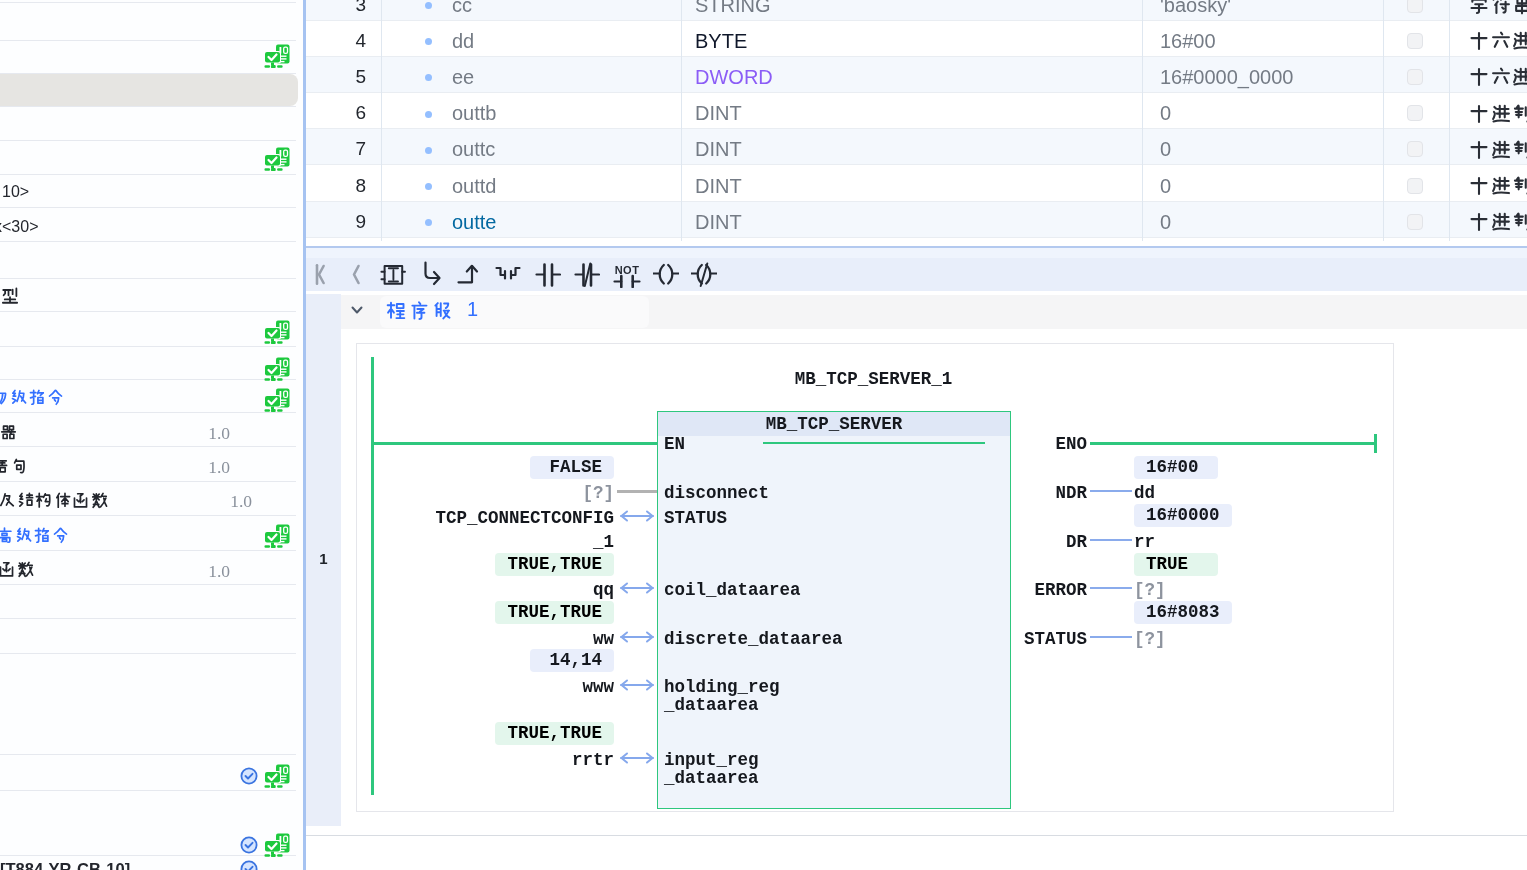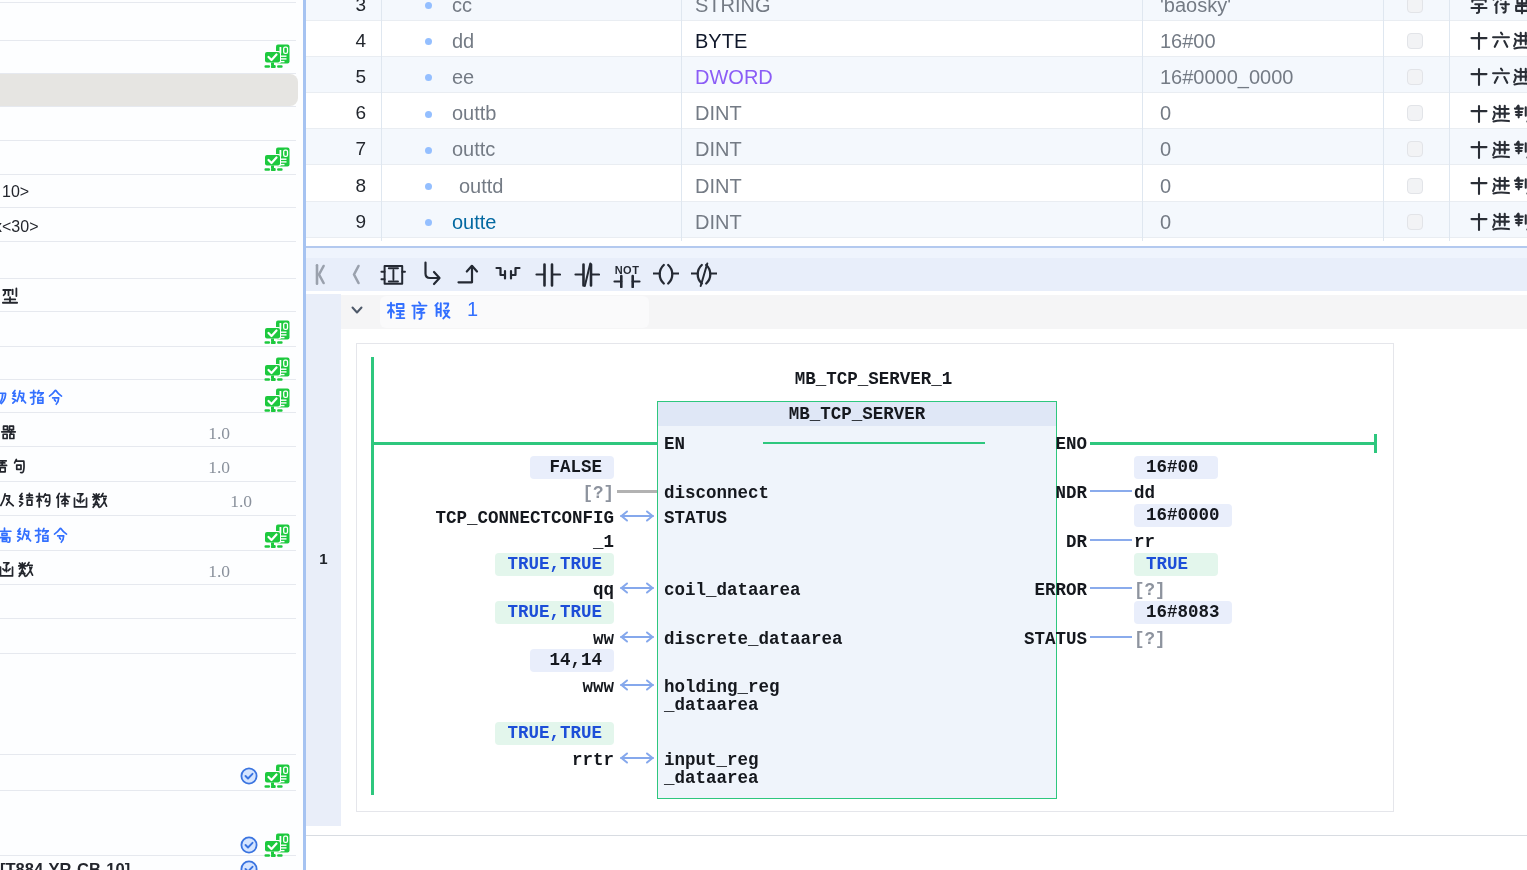--- a/index.html
+++ b/index.html
@@ -8,21 +8,21 @@
   .abs{position:absolute}
   .mono{font-family:"Liberation Mono", monospace;font-weight:bold;font-size:17.5px;
         color:#15181e;line-height:24px;white-space:pre}
   .hl{background:#e6e9ef;height:1px}
   .badge{display:inline-block;height:23px;line-height:23px;padding:0 12px;border-radius:4px;
          min-width:60px;text-align:center;background:#e9eefb;box-sizing:content-box;
          font-family:"Liberation Mono", monospace;font-weight:bold;
          font-size:17.5px;color:#15181e;white-space:pre}
   .lrow .badge{text-align:right}
   .rrow .badge{text-align:left}
-  .badge.green{background:#e3f6ec;color:#1d4ed8}
+  .badge.green{background:#e3f6ec;color:#000000}
   .lrow{position:absolute;right:913px;text-align:right}
   .rrow{position:absolute;left:1134px}
   .blab{position:absolute;left:664px}
   .rlab{position:absolute;right:440px;}
   .wire{position:absolute;background:#8aabec;height:2px}
   .hz{display:inline-block;vertical-align:-3px}
   svg.ic{display:block}
 </style>
 </head>
 <body>
@@ -338,21 +338,21 @@
           <path d="M12 2.5 V21.5 M3 8.5 H21" fill="none" stroke="#2a2e36" stroke-width="2.5" stroke-linecap="round" stroke-linejoin="round"></path>
         </svg><svg class="hz" width="20" height="20" viewBox="0 0 24 24" style="margin-right:1.5px">
           <path d="M4 3.5 L6 5.5 M3.5 9.5 C5 10.5 5 11 4.5 13 C4 15 3.5 16.5 2.5 18 M3 21 C8 19.5 14 19.5 21.5 20.5 M10.5 2 V16 M16.5 2 V16 M7.5 6 H21 M7 11.5 H21.5" fill="none" stroke="#2a2e36" stroke-width="2.5" stroke-linecap="round" stroke-linejoin="round"></path>
         </svg><svg class="hz" width="20" height="20" viewBox="0 0 24 24" style="margin-right:1.5px">
           <path d="M7.5 2 L6 4 M3.5 5.5 H13 M8 2.5 V16 M4.5 9.5 H12 M5 13 H11.5 M16.5 4 V14 M21 2 V18.5 C21 20.5 20 21 18.5 21" fill="none" stroke="#2a2e36" stroke-width="2.5" stroke-linecap="round" stroke-linejoin="round"></path>
         </svg></div>
 </div>
 <div class="abs" style="left:0;top:165.5px;width:1221px;height:36.2px;background:#ffffff;border-bottom:1px solid #e9edf2;box-sizing:border-box">
  <div class="abs" style="left:0;top:9px;width:60px;text-align:right;font-size:19px;color:#23272e">8</div>
  <div class="abs" style="left:119px;top:17.5px;width:7px;height:7px;border-radius:50%;background:#94bfff"></div>
- <div class="abs" style="left:153px;top:9px;font-size:20px;color:#747b85">outtd</div>
+ <div class="abs" style="left:146px;top:9px;font-size:20px;color:#747b85">outtd</div>
  <div class="abs" style="left:389px;top:9px;font-size:20px;color:#747b85">DINT</div>
  <div class="abs" style="left:854px;top:9px;font-size:20px;color:#747b85">0</div>
  <div class="abs" style="left:1101px;top:12px;width:16px;height:16px;border-radius:4px;background:#f2f3f5;border:1px solid #e2e4e8;box-sizing:border-box"></div>
  <div class="abs" style="left:1163px;top:10.5px;white-space:nowrap"><svg class="hz" width="20" height="20" viewBox="0 0 24 24" style="margin-right:1.5px">
           <path d="M12 2.5 V21.5 M3 8.5 H21" fill="none" stroke="#2a2e36" stroke-width="2.5" stroke-linecap="round" stroke-linejoin="round"></path>
         </svg><svg class="hz" width="20" height="20" viewBox="0 0 24 24" style="margin-right:1.5px">
           <path d="M4 3.5 L6 5.5 M3.5 9.5 C5 10.5 5 11 4.5 13 C4 15 3.5 16.5 2.5 18 M3 21 C8 19.5 14 19.5 21.5 20.5 M10.5 2 V16 M16.5 2 V16 M7.5 6 H21 M7 11.5 H21.5" fill="none" stroke="#2a2e36" stroke-width="2.5" stroke-linecap="round" stroke-linejoin="round"></path>
         </svg><svg class="hz" width="20" height="20" viewBox="0 0 24 24" style="margin-right:1.5px">
           <path d="M7.5 2 L6 4 M3.5 5.5 H13 M8 2.5 V16 M4.5 9.5 H12 M5 13 H11.5 M16.5 4 V14 M21 2 V18.5 C21 20.5 20 21 18.5 21" fill="none" stroke="#2a2e36" stroke-width="2.5" stroke-linecap="round" stroke-linejoin="round"></path>
         </svg></div>
@@ -477,21 +477,21 @@
       <path d="M7 2.5 L4 5.5 M5.5 5.5 V18 M10.5 2.5 V18 M6.5 9.5 H10 M6.5 13.5 H10 M14.5 3 H19.5 M19.5 3 C19.5 6 18.5 7.5 16.5 8.5 M14 11.5 H20.5 M14.5 11.5 C16 15.5 18 18.5 21 20 M20 11.5 C18 16 16 19 13.5 21" fill="none" stroke="#3370ff" stroke-width="2.3" stroke-linecap="round" stroke-linejoin="round"></path>
     </svg><span style="font-size:20px;color:#3370ff;margin-left:12px;vertical-align:2px">1</span></div>
 
 <div class="abs" style="left:356px;top:343px;width:1036px;height:467px;border:1px solid #e5e6eb"></div>
 
 <div class="abs" style="left:371px;top:357px;width:2.5px;height:438px;background:#2ec77e"></div>
 <div class="abs" style="left:372px;top:441.5px;width:286px;height:3px;background:#2ec77e"></div>
 <div class="abs" style="left:1090px;top:441.5px;width:286px;height:3px;background:#2ec77e"></div>
 <div class="abs" style="left:1374px;top:434px;width:3px;height:19px;background:#2ec77e"></div>
 
-<div class="abs" style="left:657px;top:401px;width:400px;height:397.5px;border:1.5px solid #2ec77e;background:#eff4fb;box-sizing:border-box">
+<div class="abs" style="left:657px;top:411px;width:354px;height:397.5px;border:1.5px solid #2ec77e;background:#eff4fb;box-sizing:border-box">
   <div style="height:24px;background:#dfe7f6;text-align:center" class="mono">MB_TCP_SERVER</div>
 </div>
 <div class="abs mono" style="left:657px;top:367px;width:433px;text-align:center">MB_TCP_SERVER_1</div>
 <div class="abs" style="left:763px;top:442px;width:222px;height:2px;background:#2ec77e"></div>
 
 <div class="blab mono" style="top:432px">EN</div>
 <div class="rlab mono" style="top:432px">ENO</div>
 <div class="lrow" style="top:455.7px"><span class="badge">FALSE</span></div>
 <div class="lrow mono" style="top:481.4px;color:#8d939e">[?]</div>
 <div class="abs" style="left:617px;top:490.2px;width:40px;height:2.5px;background:#b2b2b2"></div>

